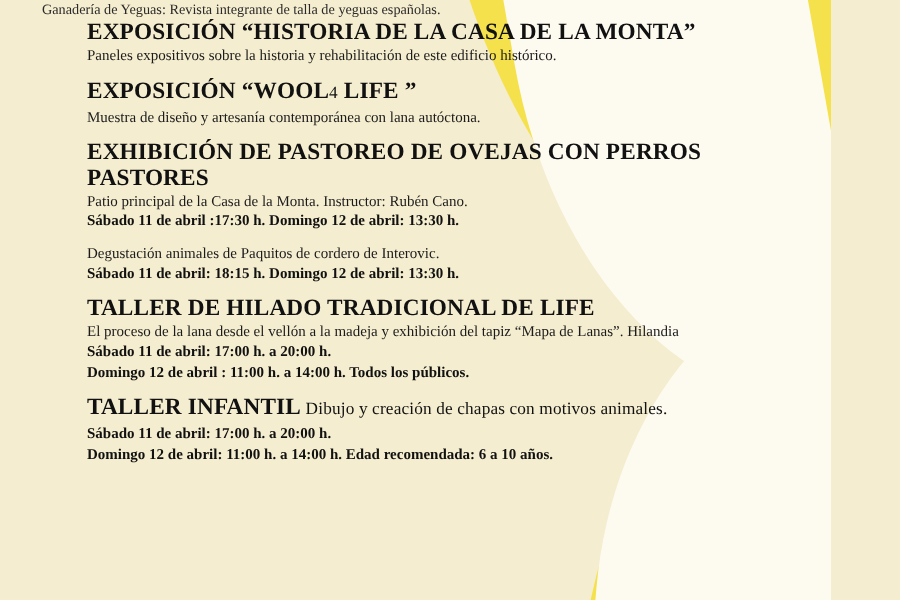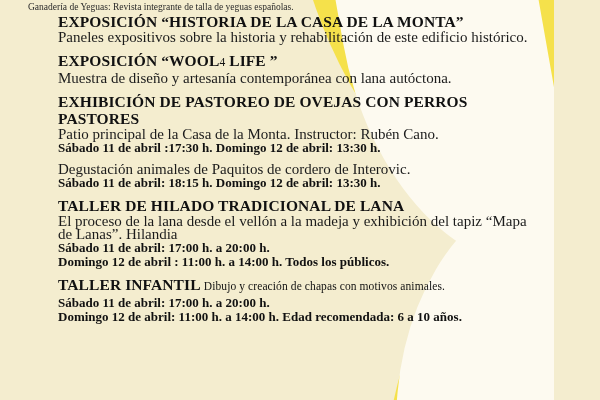--- a/index.html
+++ b/index.html
@@ -104,27 +104,27 @@
     line-height: 17px;
     color: #111;
     margin-bottom: 1px;
   }
   .entry-title .inline-sub {
     font-weight: normal;
     font-size: 11.5px;
     font-style: normal;
   }
   .entry-desc {
-    font-size: 15px;
+    font-size: 10px;
     line-height: 13px;
     color: #1b1b1b;
     margin-bottom: 0px;
   }
   .entry-times {
-    font-size: 13px;
+    font-size: 10px;
     line-height: 13.5px;
     font-weight: bold;
     color: #111;
   }
 </style>
 </head>
 <body>
 
 <div class="bg-layer">
   <div class="bg-cream"></div>
@@ -157,21 +157,21 @@
     <div class="entry-times">Sábado 11 de abril :17:30 h. Domingo 12 de abril: 13:30 h.</div>
   </div>
 
 
   <div class="entry">
     <div class="entry-desc">Degustación animales de Paquitos de cordero de Interovic.</div>
     <div class="entry-times">Sábado 11 de abril: 18:15 h.  Domingo 12 de abril: 13:30 h.</div>
   </div>
 
   <div class="entry">
-    <div class="entry-title">TALLER DE HILADO TRADICIONAL DE LANA</div>
+    <div class="entry-title">TALLER DE HILADO TRADICIONAL DE LIFE</div>
     <div class="entry-desc">El proceso de la lana desde el vellón a la madeja y exhibición del tapiz “Mapa de Lanas”. Hilandia</div>
     <div class="entry-times">Sábado 11 de abril:  17:00 h. a 20:00 h.</div>
     <div class="entry-times">Domingo 12 de abril : 11:00 h. a 14:00 h.  Todos los públicos.</div>
   </div>
 
   <div class="entry">
     <div class="entry-title">
       <span>TALLER INFANTIL</span> <span class="inline-sub">Dibujo y creación de chapas con motivos animales.</span>
     </div>
     <div class="entry-times">Sábado 11 de abril: 17:00 h. a 20:00 h.</div>

